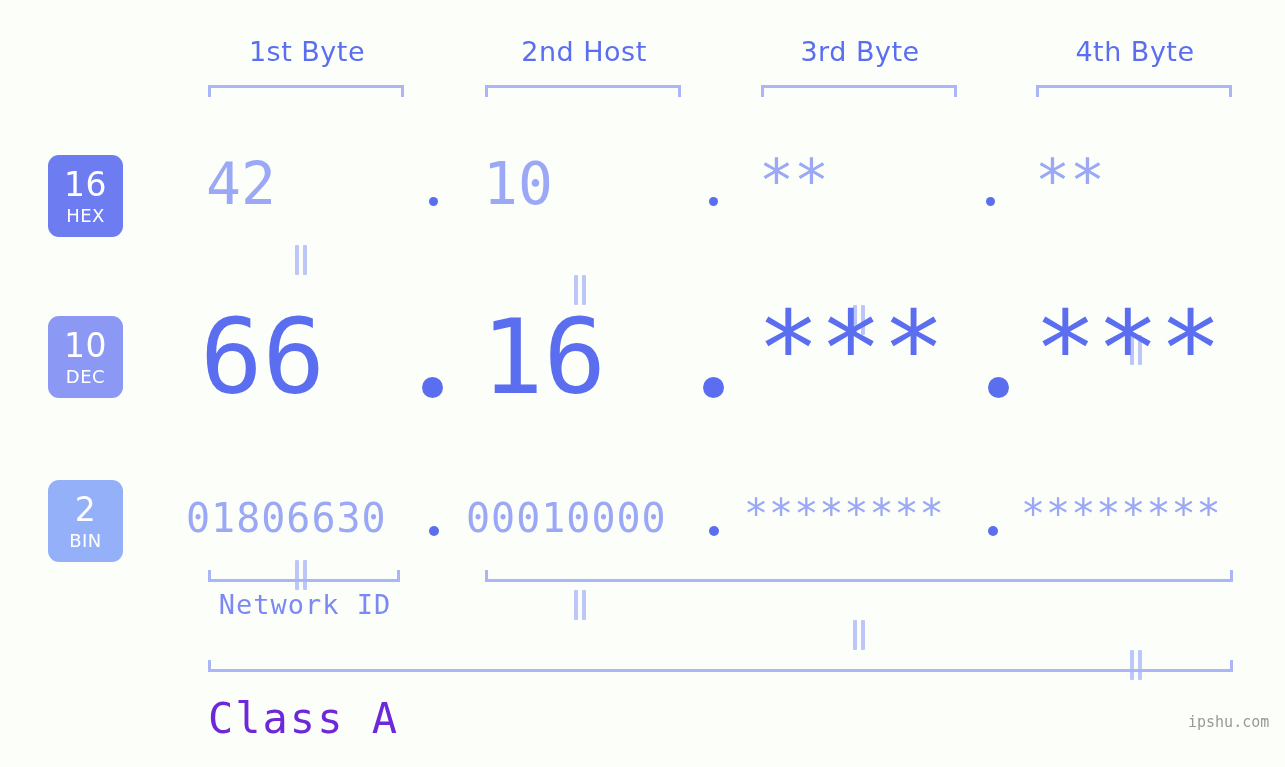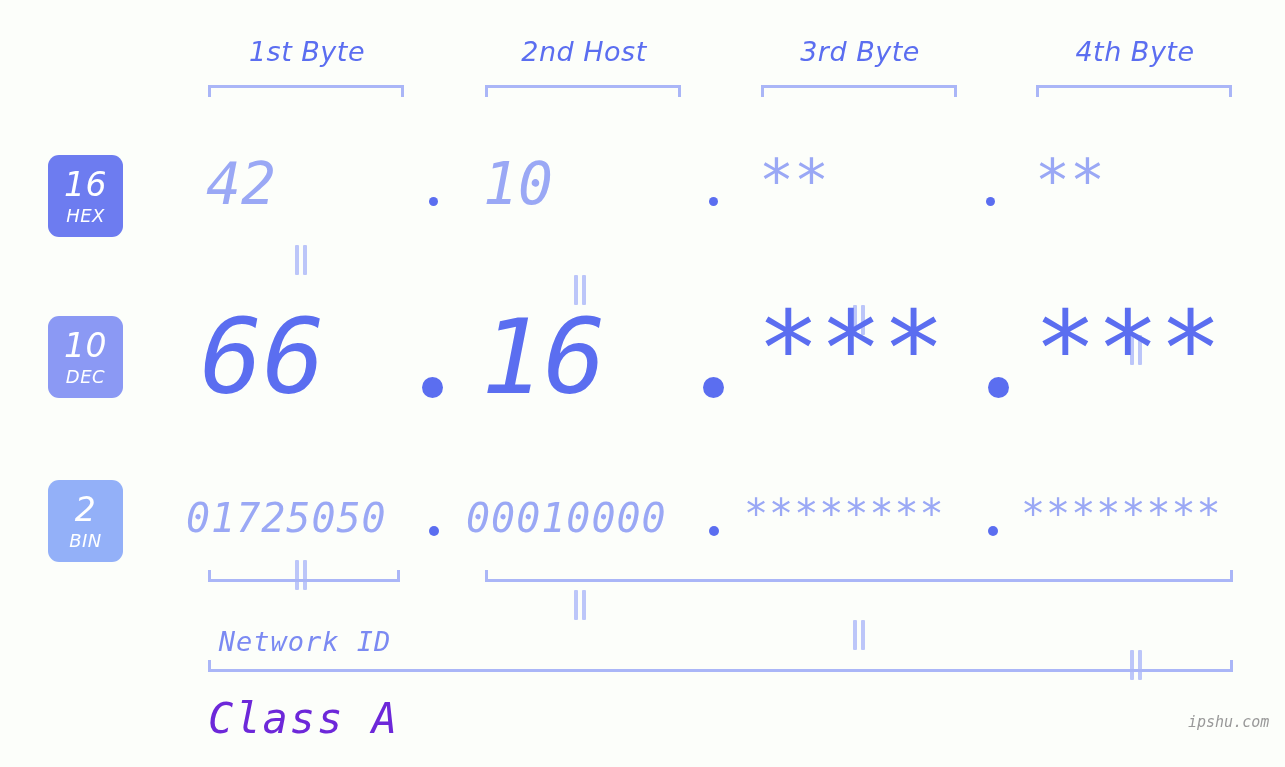--- a/index.html
+++ b/index.html
@@ -12,21 +12,20 @@
     height: 767px;
     background: #fcfefa;
     font-family: "Liberation Sans", sans-serif;
     overflow: hidden;
     position: relative;
   }
   #stage {
     position: relative;
     width: 1285px;
     height: 748px;
-    font-style: italic;
   }
 
   
   .abs { position: absolute; }
 
   
   .byte-label {
     font-family: "DejaVu Sans", sans-serif;
     font-size: 27px;
     color: #5b6ef0;
@@ -208,32 +207,32 @@
   <div class="abs eq" style="left:573px; top:440px;"></div>
   <div class="abs eq" style="left:852px; top:440px;"></div>
   <div class="abs eq" style="left:1129px; top:440px;"></div>
 
   <div class="abs badge" style="left:48px; top:480px; background:#93b0f8;">
     <span class="num">2</span>
     <span class="abbr">BIN</span>
   </div>
 
   <div class="row-bin">
-    <div class="abs val" style="left:186px; top:498px; width:232px;">01725050</div>
+    <div class="abs val" style="left:186px; top:498px; width:232px;">01806630</div>
     <div class="abs dot dot-bin" style="left:429px; top:526px;"></div>
     <div class="abs val" style="left:466px; top:498px; width:232px;">00010000</div>
     <div class="abs dot dot-bin" style="left:709px; top:526px;"></div>
     <div class="abs val" style="left:744px; top:494px; width:232px;">********</div>
     <div class="abs dot dot-bin" style="left:988px; top:526px;"></div>
     <div class="abs val" style="left:1021px; top:494px; width:232px;">********</div>
   </div>
 
   <div class="abs bracket-bottom" style="left:208px; top:570px; width:192px;"></div>
   <div class="abs bracket-bottom" style="left:485px; top:570px; width:748px;"></div>
 
-  <div class="abs id-label" style="left:209px; top:626px; width:192px;">Network ID</div>
+  <div class="abs id-label" style="left:209px; top:589px; width:192px;">Network ID</div>
 
   <div class="abs bracket-bottom" style="left:208px; top:660px; width:1025px;"></div>
   <div class="abs class-label" style="left:208px; top:694px; width:1025px;">Class A</div>
 
   <div class="abs watermark" style="left:1188px; top:713px;text-align:center;">ipshu.com</div>
 
 </div>
 
 </body></html>

